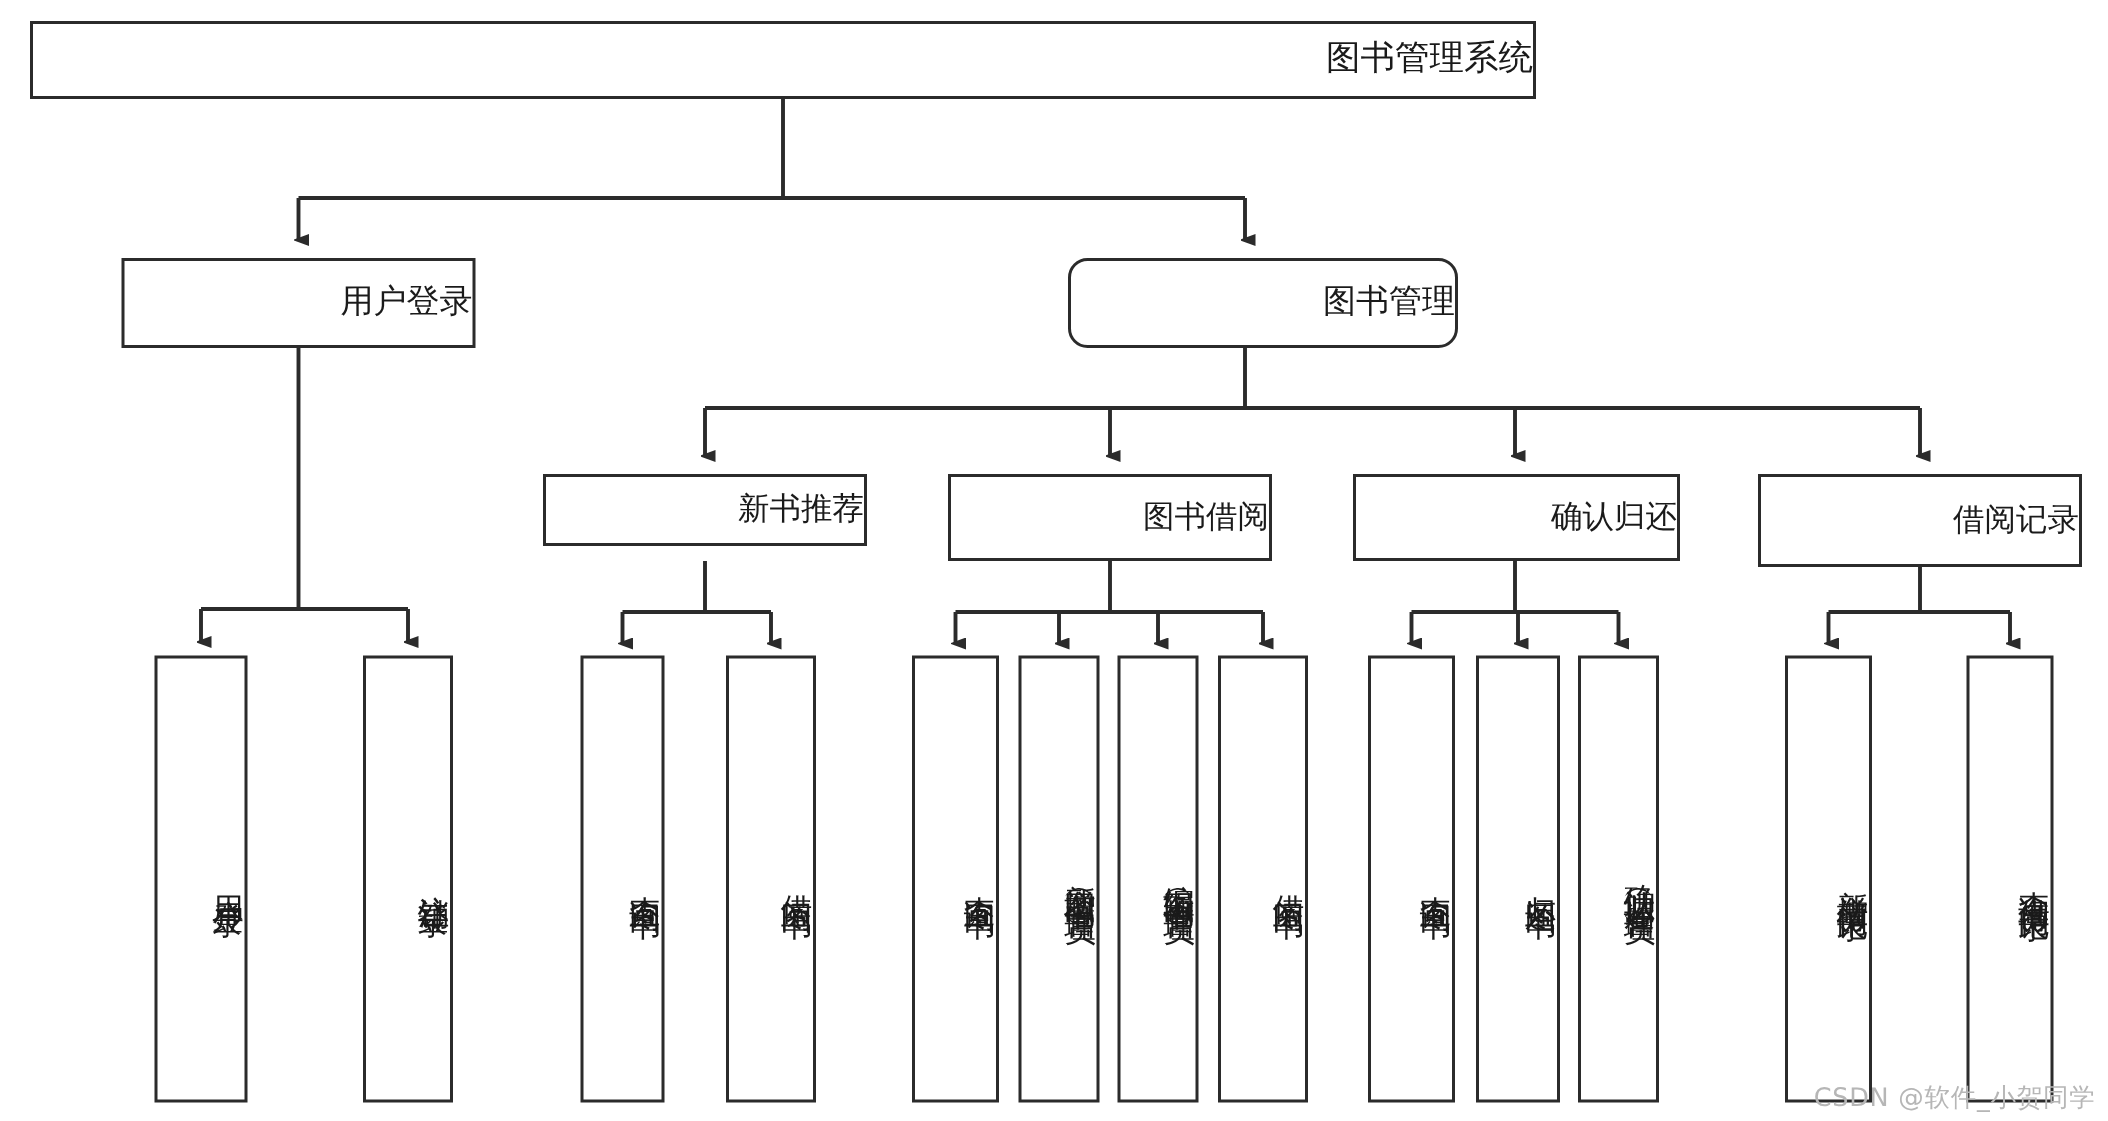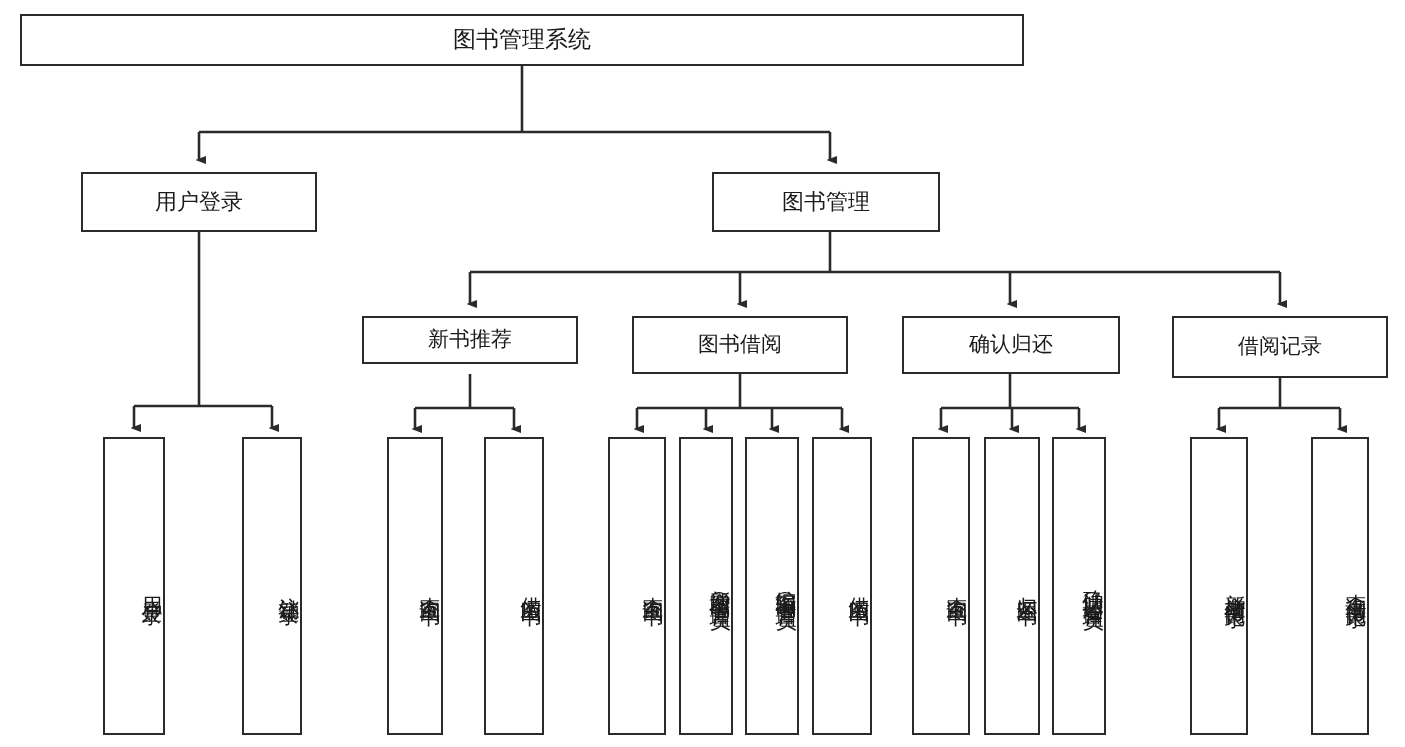--- a/index.html
+++ b/index.html
@@ -17,21 +17,21 @@
     background: #ffffff;
     overflow: hidden;
   }
   .node {
     position: absolute;
     box-sizing: border-box;
     border: 2px solid #2b2b2b;
     background: #ffffff;
     display: flex;
     align-items: center;
-    justify-content: center;
+    justify-content: flex-end;
     color: #1a1a1a;
     line-height: 1.12;
   }
   .node.root {
     font-size: 23px;
   }
   .node.lvl2 {
     font-size: 22px;
   }
   .node.lvl3 {
@@ -126,21 +126,21 @@
     </g>
   </svg>
 
   <div class="node root" id="n-root" style="left: 20px; top: 14px; width: 1004px; height: 52px;">
     <span class="lbl">图书管理系统</span>
   </div>
 
   <div class="node lvl2" id="n-l2-0" style="left: 81px; top: 172px; width: 236px; height: 60px;">
     <span class="lbl">用户登录</span>
   </div>
-  <div class="node lvl2" id="n-l2-1" style="left: 712px; top: 172px; width: 228px; height: 60px;">
+  <div class="node lvl2" id="n-l2-1" style="left: 712px; top: 172px; width: 260px; height: 60px; border-radius: 13px;">
     <span class="lbl">图书管理</span>
   </div>
 
   <div class="node lvl3" id="n-l3-0" style="left: 362px; top: 316px; width: 216px; height: 48px;">
     <span class="lbl">新书推荐</span>
   </div>
   <div class="node lvl3" id="n-l3-1" style="left: 632px; top: 316px; width: 216px; height: 58px;">
     <span class="lbl">图书借阅</span>
   </div>
   <div class="node lvl3" id="n-l3-2" style="left: 902px; top: 316px; width: 218px; height: 58px;">
@@ -183,14 +183,15 @@
   <div class="node leaf toppad" id="n-lf-10" style="left: 1052px; top: 437px; width: 54px; height: 298px;">
     <span class="lbl">确认归还（管理员）</span>
   </div>
   <div class="node leaf" id="n-lf-11" style="left: 1190px; top: 437px; width: 58px; height: 298px;">
     <span class="lbl">新增借阅记录</span>
   </div>
   <div class="node leaf" id="n-lf-12" style="left: 1311px; top: 437px; width: 58px; height: 298px;">
     <span class="lbl">查询借阅记录</span>
   </div>
 
+  <div class="watermark">CSDN @软件_小贺同学</div>
 
 </div>
 
 </body></html>

